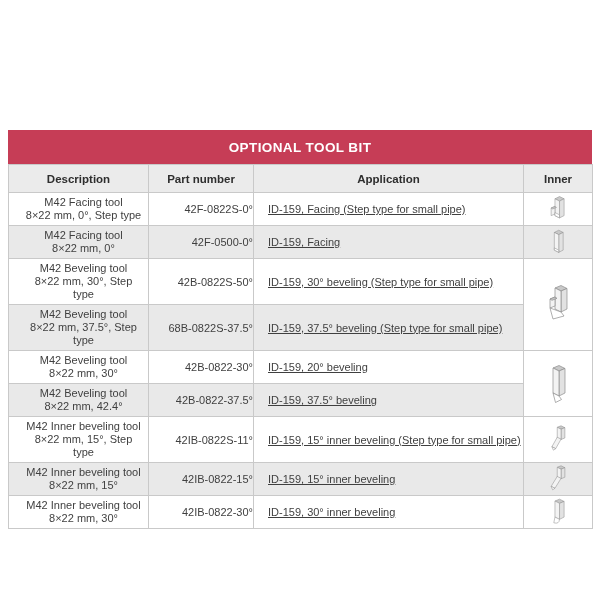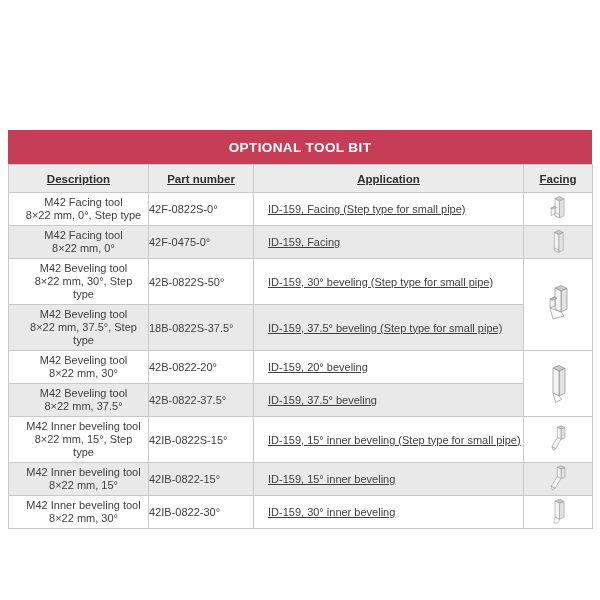--- a/index.html
+++ b/index.html
@@ -11,26 +11,26 @@
 
   .banner { height:34px; display:flex; align-items:center; justify-content:center;
             background:#c63d56; }
   .banner span { color:#ffffff; font-size:13.5px; font-weight:bold; letter-spacing:.4px; }
 
   table { width:100%; border-collapse:collapse; table-layout:fixed; }
   col.c-desc { width:140px; } col.c-part { width:105px; }
   col.c-app  { width:270px; } col.c-sk   { width:69px;  }
 
   th { height:28px; background:#ebebeb; border:1px solid #c9c9c9;
-       font-size:11.5px; font-weight:bold; color:#2e2e2e; text-align:center;text-decoration:underline; }
+       font-size:11.5px; font-weight:bold; color:#2e2e2e; text-align:center; }
   td { border:1px solid #c9c9c9; font-size:11px; color:#3f3f3f;
        height:29px; vertical-align:middle; background-clip:padding-box; }
   tr.stripe td { background:#e9e9e9; }
   td.desc { padding:3px 4px 3px 14px; line-height:13px;text-align:center; }
-  td.part { text-align:left; }
+  td.part { text-align:right; }
   td.app  { padding-left:14px;text-decoration:underline; }
   td.sk   { text-align:center; padding:0; }
   td.sk.merged { background:#ffffff; }
   td.sk svg { display:block; margin:0 auto; }
 </style>
 </head>
 <body>
 
 <div class="page">
   <div class="table-outer">
@@ -44,21 +44,21 @@
         <col class="c-desc">
           <col class="c-part">
           <col class="c-app">
           <col class="c-sk">
       </colgroup>
       <thead>
         <tr>
           <th>Description</th>
           <th>Part number</th>
           <th>Application</th>
-          <th>Facing</th>
+          <th>Inner</th>
         </tr>
       </thead>
       <tbody id="tbody">
           <tr>
             <td class="desc">
               <div>M42 Facing tool</div>
               <div>8×22 mm, 0°, Step type</div>
             </td>
             <td class="part">42F-0822S-0°</td>
             <td class="app">ID-159, Facing (Step type for small pipe)</td>
@@ -69,21 +69,21 @@
     <polygon points="4,17 9,15 9,25 4,27" fill="#f3f3f3" stroke="#8d8d8d" stroke-width="0.7" stroke-linejoin="round"></polygon>
                   <polygon points="4,17 9,15 11,16.3 6,18.3" fill="#c9c9c9" stroke="#8d8d8d" stroke-width="0.7" stroke-linejoin="round"></polygon>
     <polygon points="9,27 15,30 15,26 9,23" fill="#ffffff" stroke="#8d8d8d" stroke-width="0.7" stroke-linejoin="round"></polygon>
                 </svg></span></td>
           </tr>
           <tr class="stripe">
             <td class="desc">
               <div>M42 Facing tool</div>
               <div>8×22 mm, 0°</div>
             </td>
-            <td class="part">42F-0475-0°</td>
+            <td class="part">42F-0500-0°</td>
             <td class="app">ID-159, Facing</td>
             <td class="sk"><span><svg width="26" height="28" viewBox="0 0 26 38">
     <polygon points="8,6 14,3 20,6 14,9" fill="#c9c9c9" stroke="#8d8d8d" stroke-width="0.7" stroke-linejoin="round"></polygon>
                   <polygon points="14,9 20,6 20,30 14,33" fill="#e2e2e2" stroke="#8d8d8d" stroke-width="0.7" stroke-linejoin="round"></polygon>
                   <polygon points="8,6 14,9 14,33 8,30" fill="#f3f3f3" stroke="#8d8d8d" stroke-width="0.7" stroke-linejoin="round"></polygon>
     <polygon points="8,30 14,33 14,30 8,27" fill="#ffffff" stroke="#8d8d8d" stroke-width="0.7" stroke-linejoin="round"></polygon>
                 </svg></span></td>
           </tr>
           <tr>
             <td class="desc">
@@ -99,51 +99,51 @@
     <polygon points="5,15 10,13 10,22 5,24" fill="#f3f3f3" stroke="#8d8d8d" stroke-width="0.7" stroke-linejoin="round"></polygon>
                   <polygon points="5,15 10,13 12,14.3 7,16.3" fill="#c9c9c9" stroke="#8d8d8d" stroke-width="0.7" stroke-linejoin="round"></polygon>
     <polygon points="5,24 16,28 19,32 8,35" fill="#ffffff" stroke="#8d8d8d" stroke-width="0.7" stroke-linejoin="round"></polygon>
                 </svg></span></td>
           </tr>
           <tr class="stripe">
             <td class="desc">
               <div>M42 Beveling tool</div>
               <div>8×22 mm, 37.5°, Step type</div>
             </td>
-            <td class="part">18B-0822S-37.5°</td>
+            <td class="part">68B-0822S-37.5°</td>
             <td class="app">ID-159, 37.5° beveling (Step type for small pipe)</td>
           </tr>
           <tr>
             <td class="desc">
               <div>M42 Beveling tool</div>
               <div>8×22 mm, 30°</div>
             </td>
-            <td class="part">42B-0822-20°</td>
+            <td class="part">42B-0822-30°</td>
             <td class="app">ID-159, 20° beveling</td>
             <td class="sk merged" rowspan="2"><span><svg width="26" height="42" viewBox="0 0 26 42">
     <polygon points="8,5 14,2.5 20,5.5 14,8" fill="#c9c9c9" stroke="#8d8d8d" stroke-width="0.7" stroke-linejoin="round"></polygon>
                   <polygon points="14,8 20,5.5 20,30 14,33" fill="#e2e2e2" stroke="#8d8d8d" stroke-width="0.7" stroke-linejoin="round"></polygon>
                   <polygon points="8,5 14,8 14,33 8,30" fill="#f3f3f3" stroke="#8d8d8d" stroke-width="0.7" stroke-linejoin="round"></polygon>
     <polygon points="8,30 14,33 16.5,36.5 10.5,39.5" fill="#ffffff" stroke="#8d8d8d" stroke-width="0.7" stroke-linejoin="round"></polygon>
                 </svg></span></td>
           </tr>
           <tr class="stripe">
             <td class="desc">
               <div>M42 Beveling tool</div>
-              <div>8×22 mm, 37.5°</div>
+              <div>8×22 mm, 42.4°</div>
             </td>
             <td class="part">42B-0822-37.5°</td>
             <td class="app">ID-159, 37.5° beveling</td>
           </tr>
           <tr>
             <td class="desc">
               <div>M42 Inner beveling tool</div>
               <div>8×22 mm, 15°, Step type</div>
             </td>
-            <td class="part">42IB-0822S-15°</td>
+            <td class="part">42IB-0822S-11°</td>
             <td class="app">ID-159, 15° inner beveling (Step type for small pipe)</td>
             <td class="sk"><span><svg width="26" height="29" viewBox="0 0 26 38">
     <polygon points="12,3 17,1 22,3.5 17,5.5" fill="#c9c9c9" stroke="#8d8d8d" stroke-width="0.7" stroke-linejoin="round"></polygon>
                   <polygon points="17,5.5 22,3.5 22,17 17,19" fill="#e2e2e2" stroke="#8d8d8d" stroke-width="0.7" stroke-linejoin="round"></polygon>
                   <polygon points="12,3 17,5.5 17,19 12,17" fill="#f3f3f3" stroke="#8d8d8d" stroke-width="0.7" stroke-linejoin="round"></polygon>
     <polygon points="12,16 17,18.5 10,31 5,28.5" fill="#f3f3f3" stroke="#8d8d8d" stroke-width="0.7" stroke-linejoin="round"></polygon>
                   <polygon points="5,28.5 10,31 7,33" fill="#ffffff" stroke="#8d8d8d" stroke-width="0.7" stroke-linejoin="round"></polygon>
                 </svg></span></td>
           </tr>
           <tr class="stripe">

